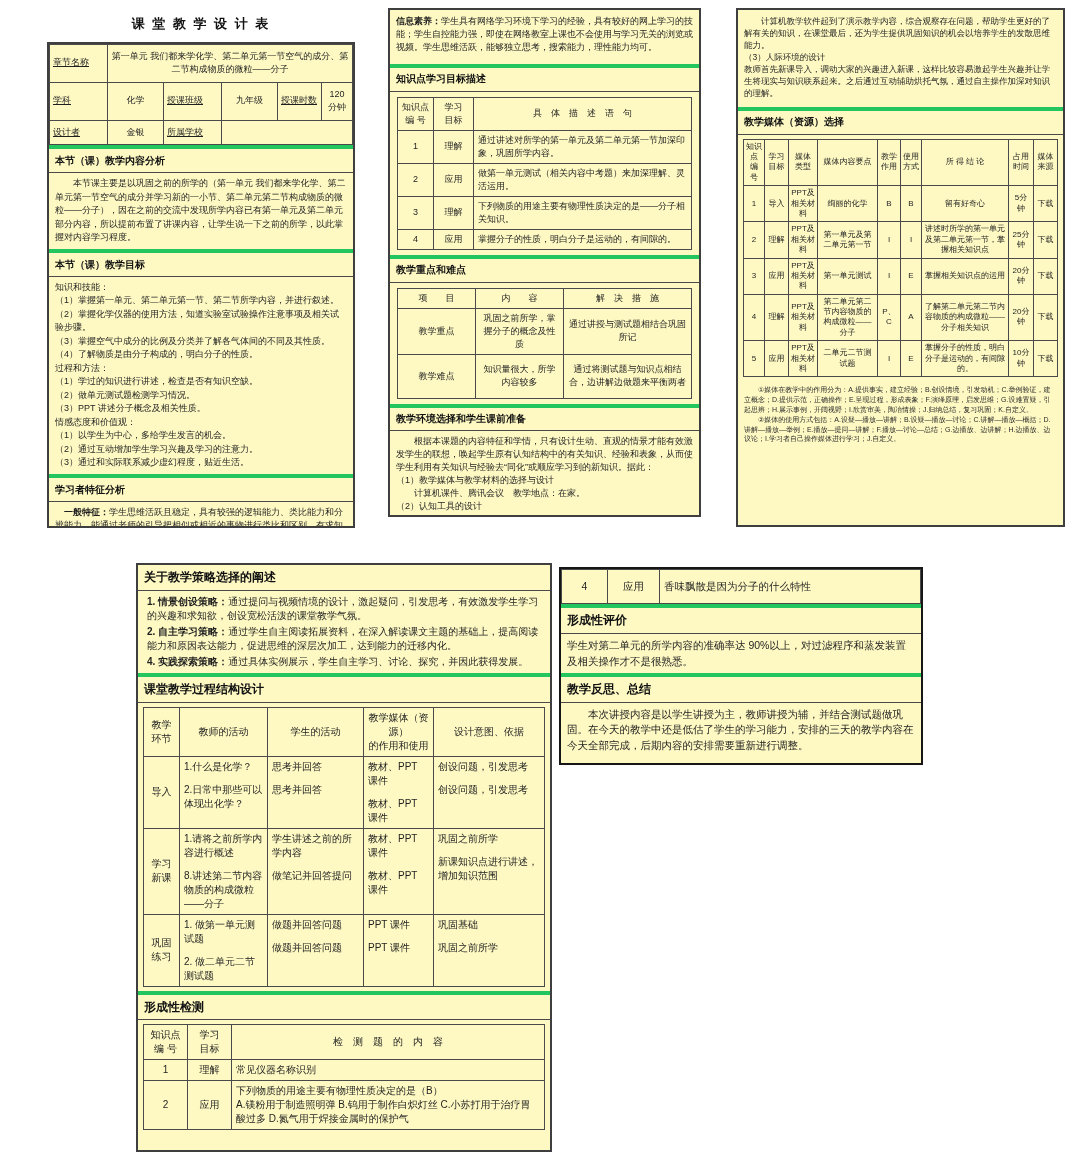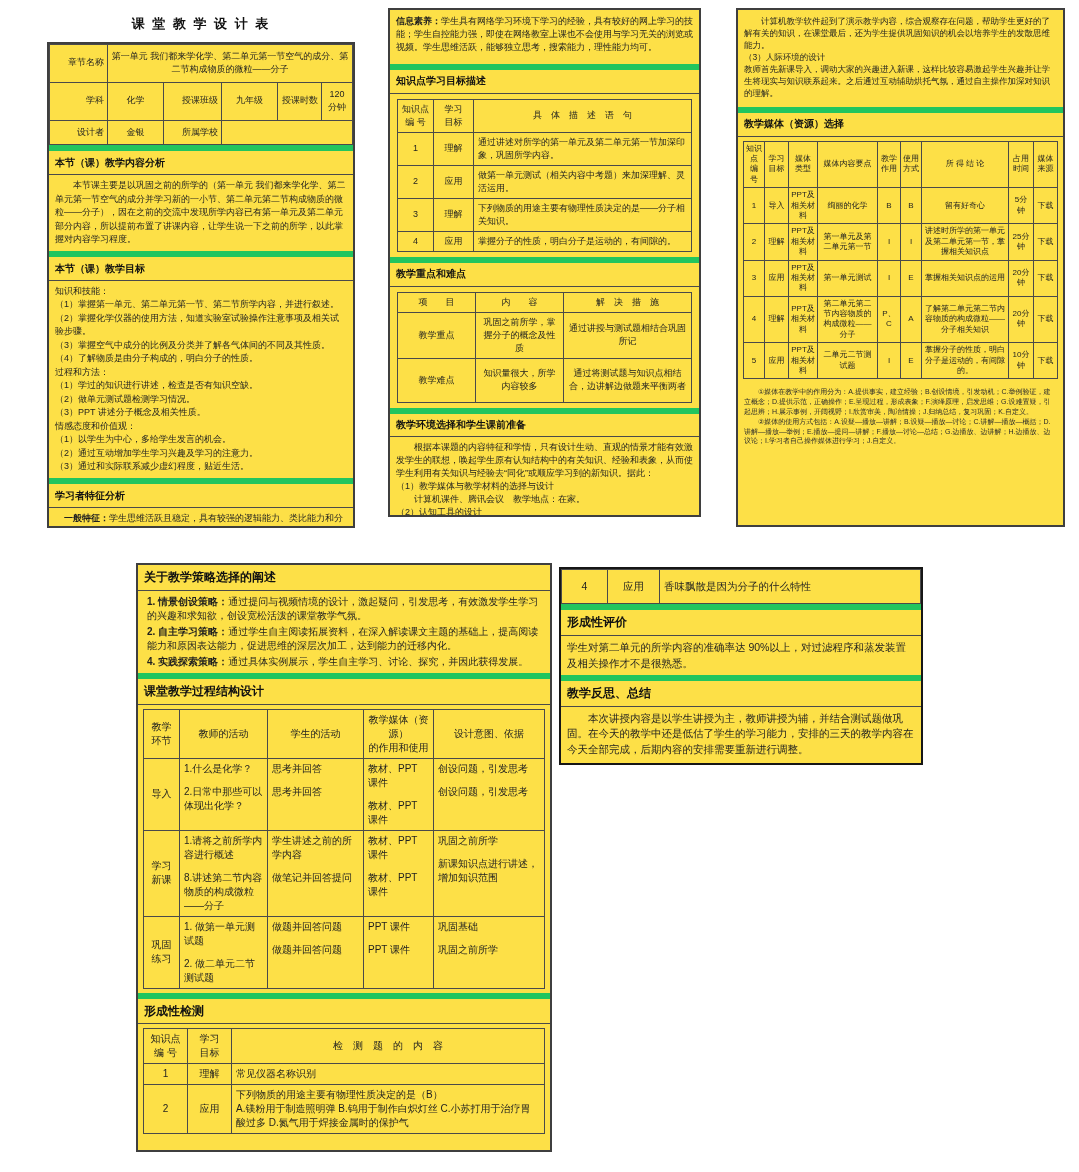--- a/index.html
+++ b/index.html
@@ -1,30 +1,30 @@
 <!DOCTYPE html>
 <html><head>
 <meta charset="utf-8">
 <style>
   html,body{margin:0;padding:0;}
   body{
     width:1079px;height:1172px;position:relative;background:#ffffff;
     font-family:"Liberation Sans","DejaVu Sans",sans-serif;color:#1f1f1f;
   }
   .panel{position:absolute;background:#fff;}
-  .pbox{border:2px solid #3f3f3f;overflow:hidden;background:#fde047;}
-  .sec-head{font-weight:bold;border-top:6px solid #22c55e;border-bottom:1px solid #4a4a4a;padding:4px 6px;color:#111;}
+  .pbox{border:2px solid #3f3f3f;overflow:hidden;background:#fef9c3;}
+  .sec-head{font-weight:bold;border-top:4px solid #22c55e;border-bottom:1px solid #4a4a4a;padding:4px 6px;color:#111;}
   .pbox > .sec-head:first-child{border-top:none;}
   .sec-body{padding:4px 6px;}
   .prewrap{white-space:pre-wrap;}
   .tblwrap{padding:5px 7px;}
   .tbl{border-collapse:collapse;width:100%;table-layout:fixed;}
   .tbl td,.tbl th{border:1px solid #4a4a4a;padding:3px 4px;vertical-align:middle;word-break:break-all;font-weight:normal;}
   .ctr{text-align:center;}
-  .lbl{font-weight:bold;text-align:right;}
+  .lbl{font-weight:bold;text-align:left;text-decoration:underline;}
   .cellstack{display:flex;flex-direction:column;gap:9px;}
   .cellstack div{min-height:1em;}
   
   .p1{left:30px;top:10px;width:308px;font-size:9px;line-height:1.5;padding-left:17px;}
   .p1-title{text-align:center;font-weight:bold;font-size:13px;letter-spacing:2px;padding:4px 0 8px 0;color:#111;}
   .p1 .sec-head{font-size:10px;}
   .p1 .info-tbl td{padding:5px 3px;}
   
   .p2{left:388px;top:8px;width:313px;font-size:9px;line-height:1.45;}
   .p2 .sec-head{font-size:10px;}

